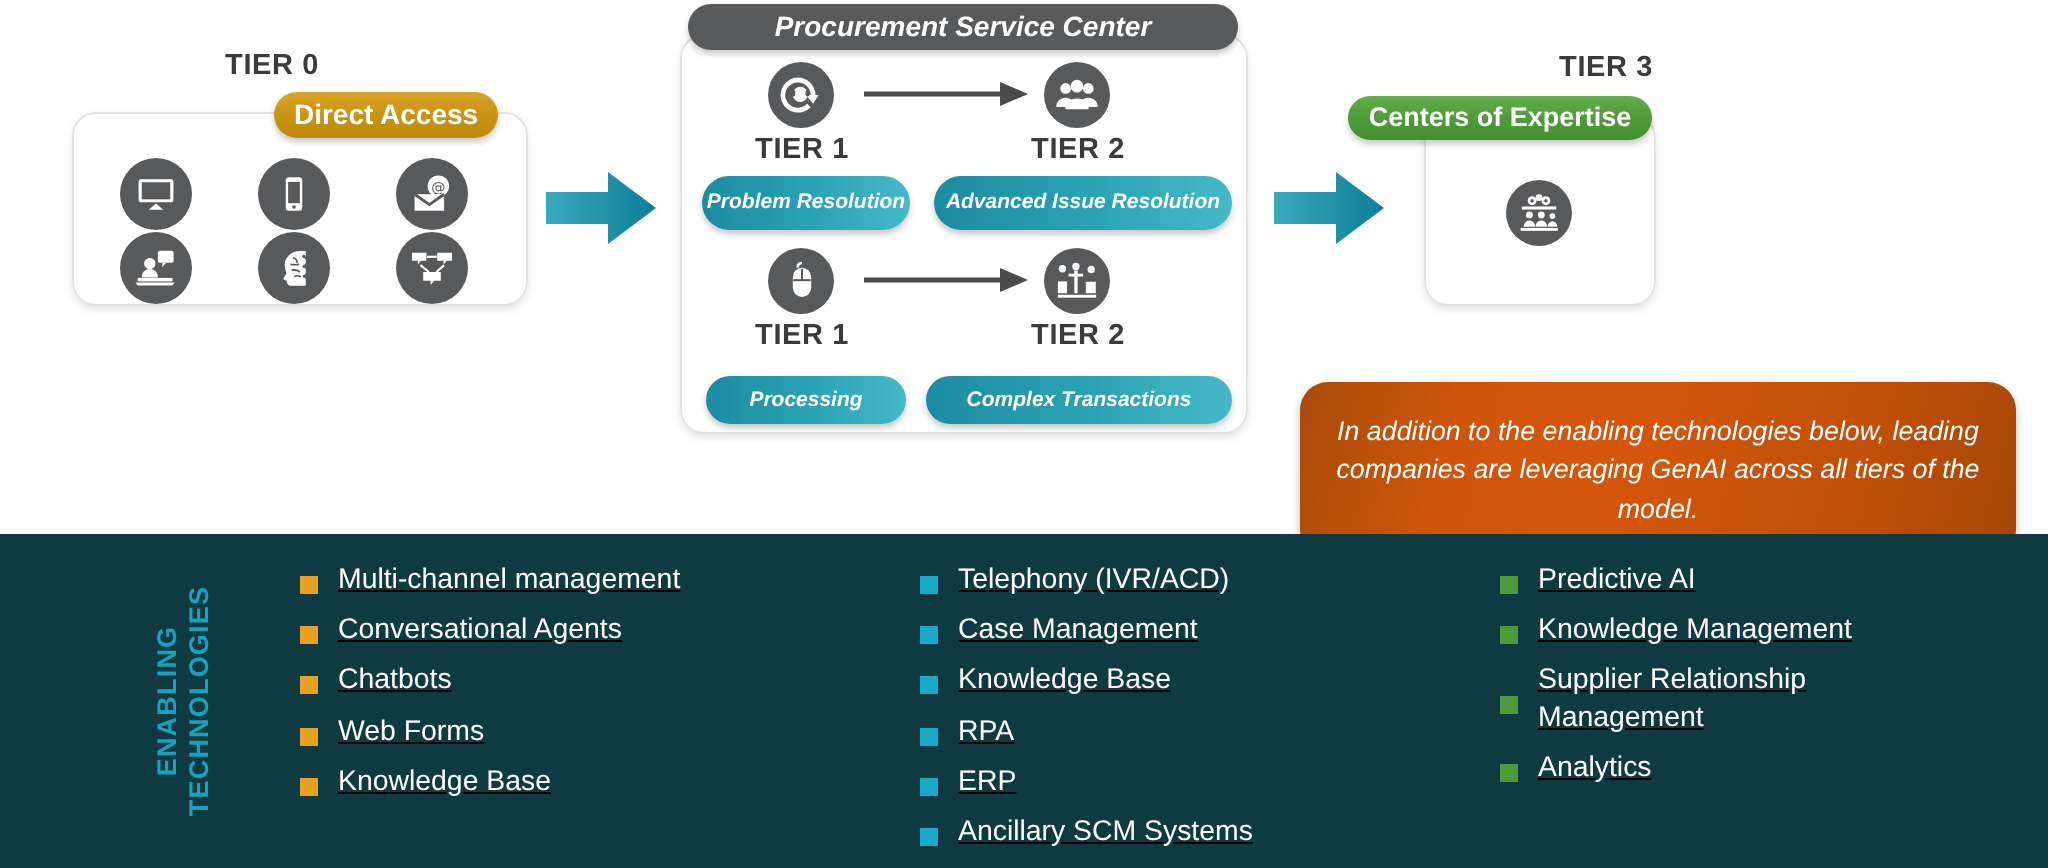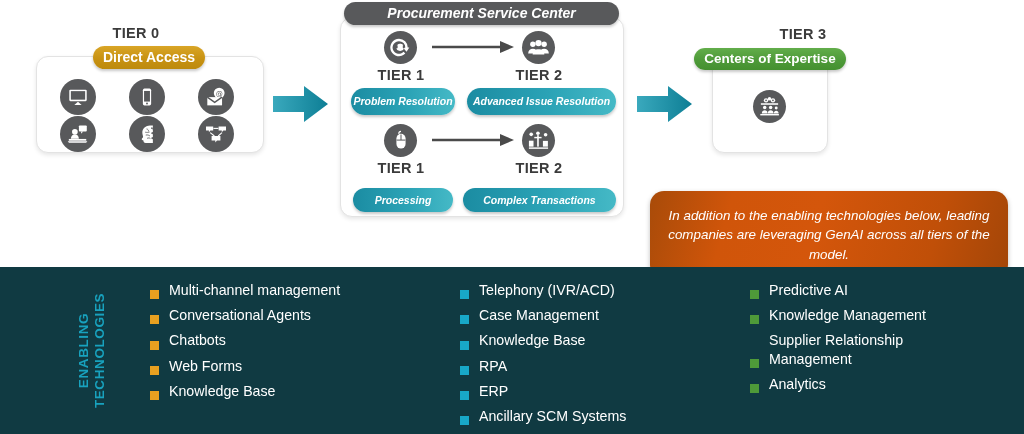--- a/index.html
+++ b/index.html
@@ -60,20 +60,21 @@
     color: #ffffff;
     font-weight: bold;
     text-align: center;
     line-height: 1.15;
     box-sizing: border-box;
     box-shadow: 0 2px 3px rgba(0,0,0,0.22);
   }
   .pill-gold {
     background: linear-gradient(to bottom, #d9a526 0%, #c89212 55%, #bd8a0d 100%);
     font-size: 14px;
+    margin-left: 44px;
   }
   .pill-green {
     background: linear-gradient(to bottom, #62ad4a 0%, #4e9a39 55%, #44902f 100%);
     font-size: 13.5px;
   }
   .pill-gray {
     background: #58595b;
     font-style: italic;
     font-size: 14px;
   }
@@ -149,22 +150,23 @@
   .col {
     position: absolute;
     top: 14px;
   }
   .col-1 { left: 150px; width: 300px; }
   .col-2 { left: 460px; width: 270px; }
   .col-3 { left: 750px; width: 260px; }
 
   .tech-item {
     display: flex;
-    align-items: flex-end;
+    align-items: center;
     margin-bottom: 7px;
+    text-decoration: underline;
   }
   .bullet {
     width: 9px;
     height: 9px;
     flex: 0 0 9px;
     margin-top: 5px;
     margin-right: 10px;
   }
   .tech-text {
     color: #ffffff;
@@ -349,21 +351,21 @@
           </linearGradient>
         </defs>
         <path d="M1 12 H32 V2 L56 20 L32 38 V28 H1 Z" fill="url(#gradArrow2)"></path>
       </svg>
     </div>
 
     <div class="tier-heading" style="left:748px; top:26px; width:110px;">TIER 3</div>
 
     <div class="card" style="left:712px; top:57px; width:116px; height:96px;"></div>
 
-    <div class="pill pill-green" style="left:694px; top:48px; width:152px; height:22px;">Centers of Expertise</div>
+    <div class="pill pill-green" style="left:674px; top:48px; width:152px; height:22px;">Centers of Expertise</div>
 
     <div class="icon-circle" style="left:753px; top:90px; width:33px; height:33px;">
       <svg width="23" height="23" viewBox="0 0 24 24" fill="#ffffff" aria-hidden="true">
         <g>
           <circle cx="8.4" cy="5.6" r="2.3"></circle>
           <circle cx="12.0" cy="4.0" r="1.8"></circle>
           <circle cx="15.6" cy="5.6" r="2.3"></circle>
           <circle cx="8.4" cy="5.6" r="0.9" fill="#58595b"></circle>
           <circle cx="15.6" cy="5.6" r="0.9" fill="#58595b"></circle>
         </g>

